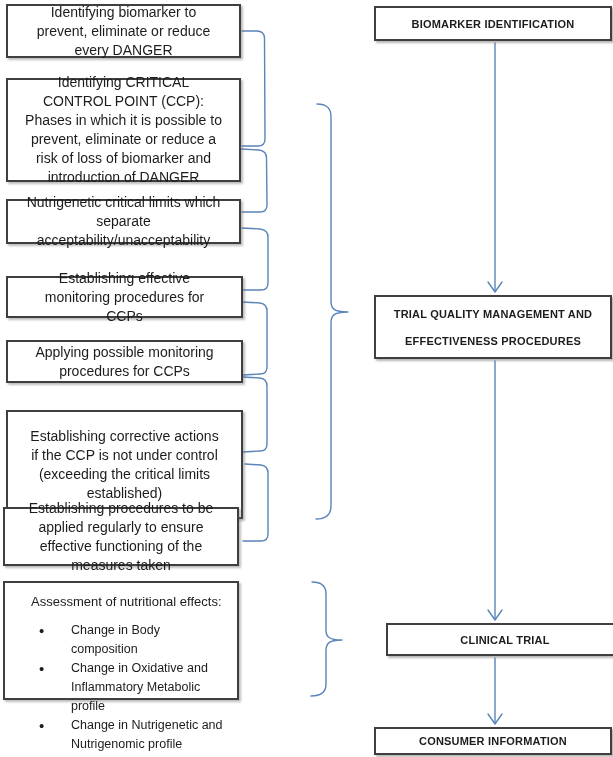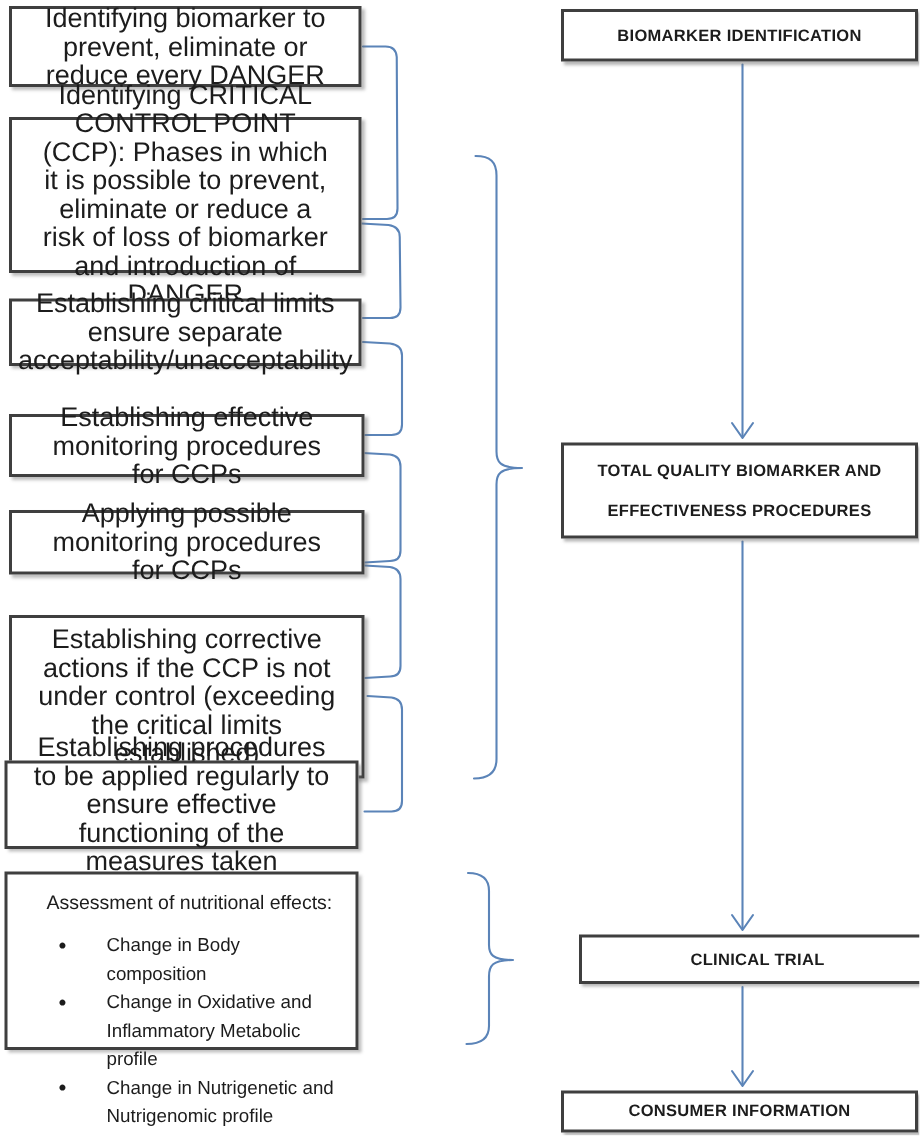--- a/index.html
+++ b/index.html
@@ -27,21 +27,21 @@
     stroke-linecap:round;
     stroke-linejoin:round;
   }
   .pbox{
     position:absolute;
     border:2px solid var(--box-border);
     background:#ffffff;
     box-shadow:2px 2px 2px rgba(110,110,110,0.45);
     display:flex;align-items:center;justify-content:center;
     text-align:center;
-    font-size:18px;line-height:19px;
+    font-size:14px;line-height:19px;
     padding:2px 17px;
   }
   .b1{left:6px;top:4px;width:235px;height:54px;}
   .b2{left:6px;top:78px;width:235px;height:104px;}
   .b3{left:6px;top:199px;width:235px;height:45px;}
   .b4{left:6px;top:276px;width:237px;height:42px;}
   .b5{left:6px;top:340px;width:237px;height:43px;}
   .b6{left:6px;top:410px;width:237px;height:109px;}
   .b7{left:3px;top:507px;width:236px;height:59px;}
   .assess{
@@ -113,21 +113,21 @@
     </g>
   </svg>
 
   <div class="pbox b1">
     <span>Identifying biomarker to prevent, eliminate or reduce every DANGER</span>
   </div>
   <div class="pbox b2">
     <span>Identifying CRITICAL CONTROL POINT (CCP): Phases in which it is possible to prevent, eliminate or reduce a risk of loss of biomarker and introduction of DANGER</span>
   </div>
   <div class="pbox b3">
-    <span>Establishing critical limits ensure separate acceptability/unacceptability</span>
+    <span>Nutrigenetic critical limits which separate acceptability/unacceptability</span>
   </div>
   <div class="pbox b4">
     <span>Establishing effective monitoring procedures for CCPs</span>
   </div>
   <div class="pbox b5">
     <span>Applying possible monitoring procedures for CCPs</span>
   </div>
   <div class="pbox b6">
     <span>Establishing corrective actions if the CCP is not under control (exceeding the critical limits established)</span>
   </div>
@@ -141,21 +141,21 @@
       <li>Change in Body composition</li>
       <li>Change in Oxidative and Inflammatory Metabolic profile</li>
       <li>Change in Nutrigenetic and Nutrigenomic profile</li>
     </ul>
   </div>
 
   <div class="sbox r1">
     <span>BIOMARKER IDENTIFICATION</span>
   </div>
   <div class="sbox r2">
-    <span>TOTAL QUALITY BIOMARKER AND</span>
+    <span>TRIAL QUALITY MANAGEMENT AND</span>
     <span>EFFECTIVENESS PROCEDURES</span>
   </div>
   <div class="sbox r3">
     <span>CLINICAL TRIAL</span>
   </div>
   <div class="sbox r4">
     <span>CONSUMER INFORMATION</span>
   </div>
 
 </div>

